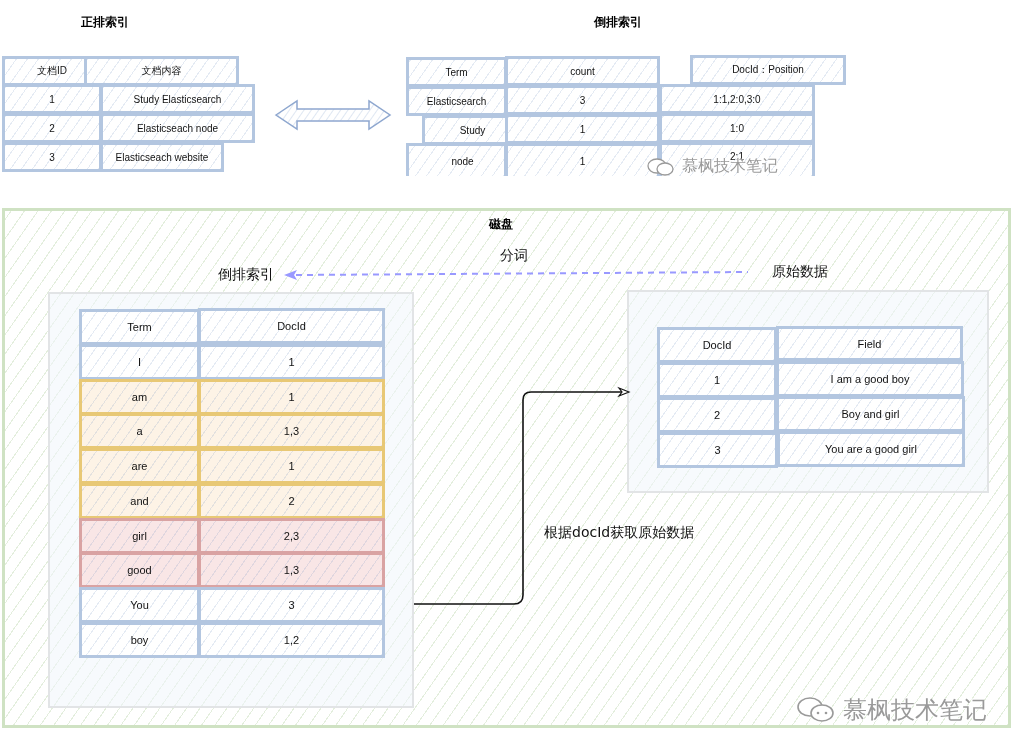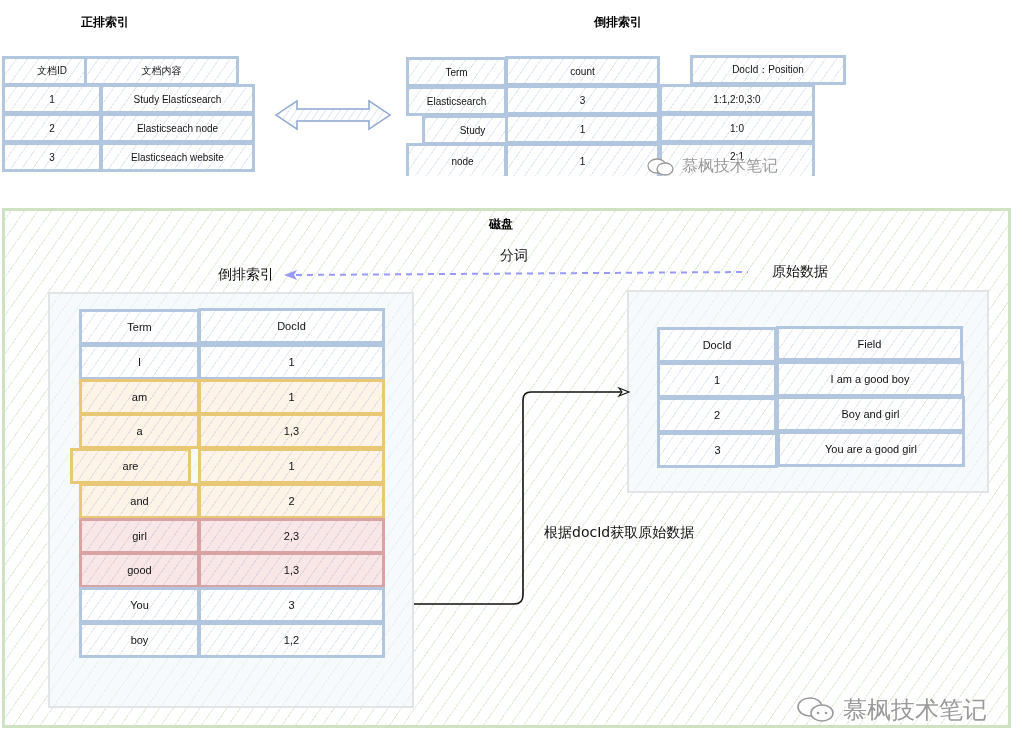--- a/index.html
+++ b/index.html
@@ -36,21 +36,21 @@
   <div class="cell sm hatch-blue" style="left:2px; top:56px; width:100px; height:30px;">文档ID</div>
   <div class="cell sm hatch-blue" style="left:84px; top:56px; width:155px; height:30px;">文档内容</div>
 
   <div class="cell sm hatch-blue" style="left:2px; top:84px; width:100px; height:30px;">1</div>
   <div class="cell sm hatch-blue" style="left:100px; top:84px; width:155px; height:30px;">Study Elasticsearch</div>
 
   <div class="cell sm hatch-blue" style="left:2px; top:113px; width:100px; height:30px;">2</div>
   <div class="cell sm hatch-blue" style="left:100px; top:113px; width:155px; height:30px;">Elasticseach node</div>
 
   <div class="cell sm hatch-blue" style="left:2px; top:142px; width:100px; height:30px;">3</div>
-  <div class="cell sm hatch-blue" style="left:100px; top:142px; width:155px; height:30px;">Elasticseach website</div>
+  <div class="cell sm hatch-blue" style="left:100px; top:142px; width:124px; height:30px;">Elasticseach website</div>
 </div>
 
 <svg class="abs" style="left:270px; top:95px;" width="125" height="40" viewBox="0 0 125 40">
   <defs>
     <pattern id="hb" width="6" height="6" patternUnits="userSpaceOnUse" patternTransform="rotate(35)">
       <line x1="0" y1="0" x2="0" y2="6" stroke="#c9d6ea" stroke-width="1.2"></line>
     </pattern>
   </defs>
   <polygon points="6,20 27,6 27,14 99,14 99,6 120,20 99,34 99,26 27,26 27,34" fill="url(#hb)" stroke="#8ea7cf" stroke-width="1.5"></polygon>
 </svg>
@@ -99,21 +99,21 @@
 
 <div id="inv-table">
     <div class="cell hatch-blue" style="left: 79px; top: 309px; width: 121px; height: 36px;">Term</div>
     <div class="cell hatch-blue" style="left: 198px; top: 308px; width: 187px; height: 36px;">DocId</div>
     <div class="cell hatch-blue" style="left: 79px; top: 344px; width: 121px; height: 36px;">I</div>
     <div class="cell hatch-blue" style="left: 198px; top: 344px; width: 187px; height: 36px;">1</div>
     <div class="cell yellow hatch-blue" style="left: 79px; top: 379px; width: 121px; height: 36px; background-color: rgb(253, 243, 230);">am</div>
     <div class="cell yellow hatch-blue" style="left: 198px; top: 379px; width: 187px; height: 36px; background-color: rgb(253, 243, 230);">1</div>
     <div class="cell yellow hatch-blue" style="left: 79px; top: 413px; width: 121px; height: 36px; background-color: rgb(253, 243, 230);">a</div>
     <div class="cell yellow hatch-blue" style="left: 198px; top: 413px; width: 187px; height: 36px; background-color: rgb(253, 243, 230);">1,3</div>
-    <div class="cell yellow hatch-blue" style="left: 70px; top: 448px; width: 121px; height: 36px; background-color: rgb(253, 243, 230);">are</div>
+    <div class="cell yellow hatch-blue" style="left: 79px; top: 448px; width: 121px; height: 36px; background-color: rgb(253, 243, 230);">are</div>
     <div class="cell yellow hatch-blue" style="left: 198px; top: 448px; width: 187px; height: 36px; background-color: rgb(253, 243, 230);">1</div>
     <div class="cell yellow hatch-blue" style="left: 79px; top: 483px; width: 121px; height: 36px; background-color: rgb(253, 243, 230);">and</div>
     <div class="cell yellow hatch-blue" style="left: 198px; top: 483px; width: 187px; height: 36px; background-color: rgb(253, 243, 230);">2</div>
     <div class="cell red hatch-blue" style="left: 79px; top: 518px; width: 121px; height: 36px; background-color: rgb(249, 230, 230);">girl</div>
     <div class="cell red hatch-blue" style="left: 198px; top: 518px; width: 187px; height: 36px; background-color: rgb(249, 230, 230);">2,3</div>
     <div class="cell red hatch-blue" style="left: 79px; top: 552px; width: 121px; height: 36px; background-color: rgb(249, 230, 230);">good</div>
     <div class="cell red hatch-blue" style="left: 198px; top: 552px; width: 187px; height: 36px; background-color: rgb(249, 230, 230);">1,3</div>
     <div class="cell hatch-blue" style="left: 79px; top: 587px; width: 121px; height: 36px;">You</div>
     <div class="cell hatch-blue" style="left: 198px; top: 587px; width: 187px; height: 36px;">3</div>
     <div class="cell hatch-blue" style="left: 79px; top: 622px; width: 121px; height: 36px;">boy</div>

